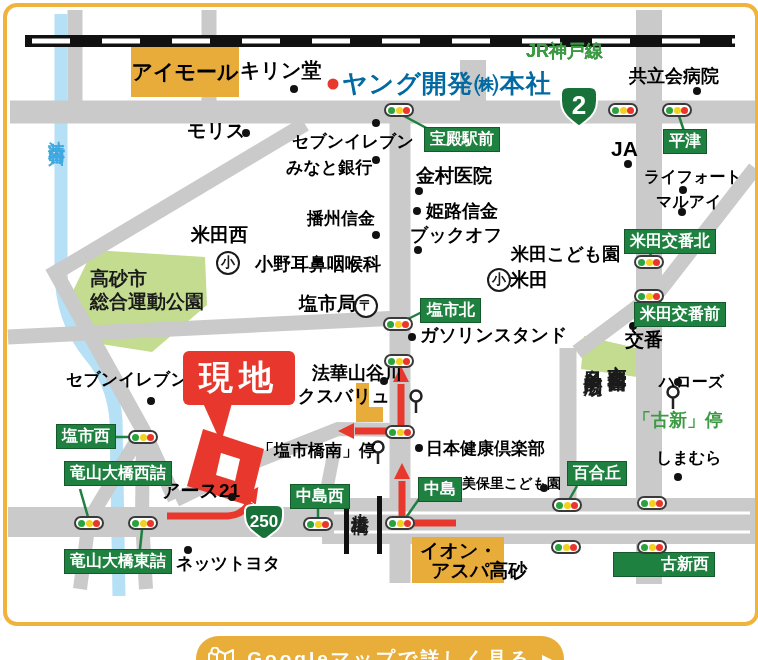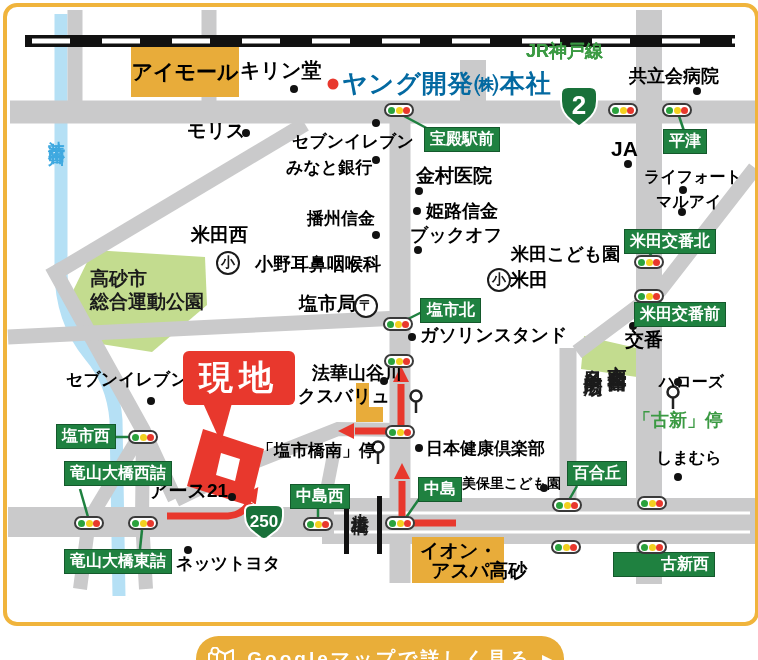--- a/index.html
+++ b/index.html
@@ -198,21 +198,21 @@
       <div class="label" style="left: 659px; top: 355px; font-size: 16px; margin-top: 18px;">ハローズ</div>
       <div class="dot" style="left: 678px; top: 382px;"></div>
       <div class="label" style="left: 312px; top: 364px; font-size: 18px;">法華山谷川</div>
       <div class="dot" style="left: 384px; top: 381px;"></div>
       <div class="label" style="left: 261px; top: 387px; font-size: 18px;">マックスバリュ</div>
       <div class="label" style="left: 66px; top: 371px; font-size: 17px;">セブンイレブン</div>
       <div class="dot" style="left: 151px; top: 401px;"></div>
       <div class="label" style="left: 257px; top: 442px; font-size: 17px;">「塩市橋南」停</div>
       <div class="label" style="left: 426px; top: 440px; font-size: 17px;">日本健康倶楽部</div>
       <div class="dot" style="left: 419px; top: 448px;"></div>
-      <div class="label" style="left: 149px; top: 481px; font-size: 19px;">アース21</div>
+      <div class="label" style="left: 149px; top: 481px; font-size: 19px; padding-left: 12px;">アース21</div>
       <div class="dot" style="left: 232px; top: 497px;"></div>
       <div class="label" style="left: 462px; top: 476px; font-size: 14px;">美保里こども園</div>
       <div class="dot" style="left: 544px; top: 488px;"></div>
       <div class="label" style="left: 656px; top: 449px; font-size: 16px;">しまむら</div>
       <div class="dot" style="left: 678px; top: 477px;"></div>
       <div class="label" style="left: 176px; top: 555px; font-size: 17px;">ネッツトヨタ</div>
       <div class="dot" style="left: 188px; top: 550px;"></div>
       <div class="label green" style="left: 526px; top: 42px; font-size: 18px;">JR神戸線</div>
       <div class="label green" style="left: 633px; top: 411px; font-size: 18px;">「古新」停</div>
       <div class="vlabel blue" style="left: 48px; top: 127px; font-size: 17px;">法華山谷川</div>

